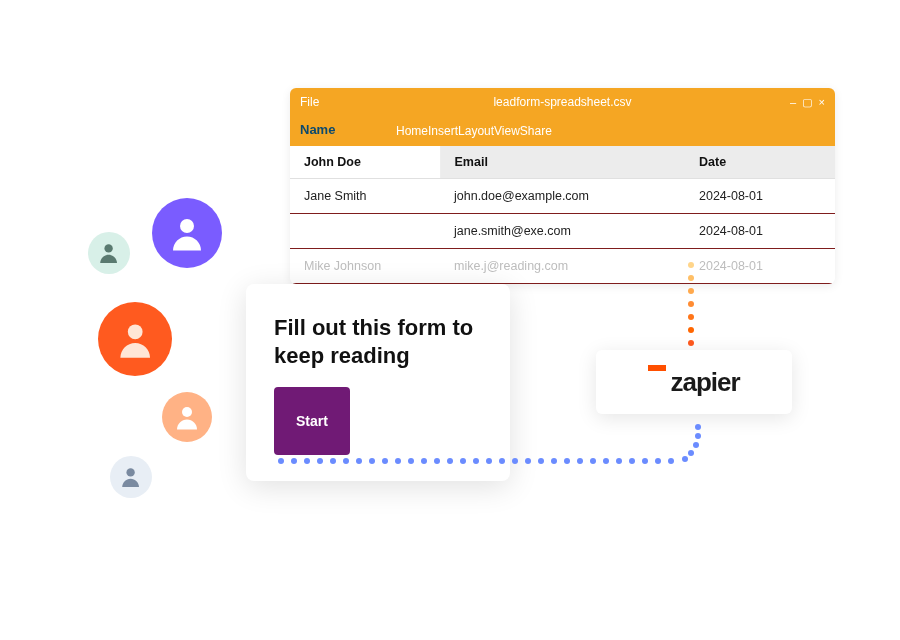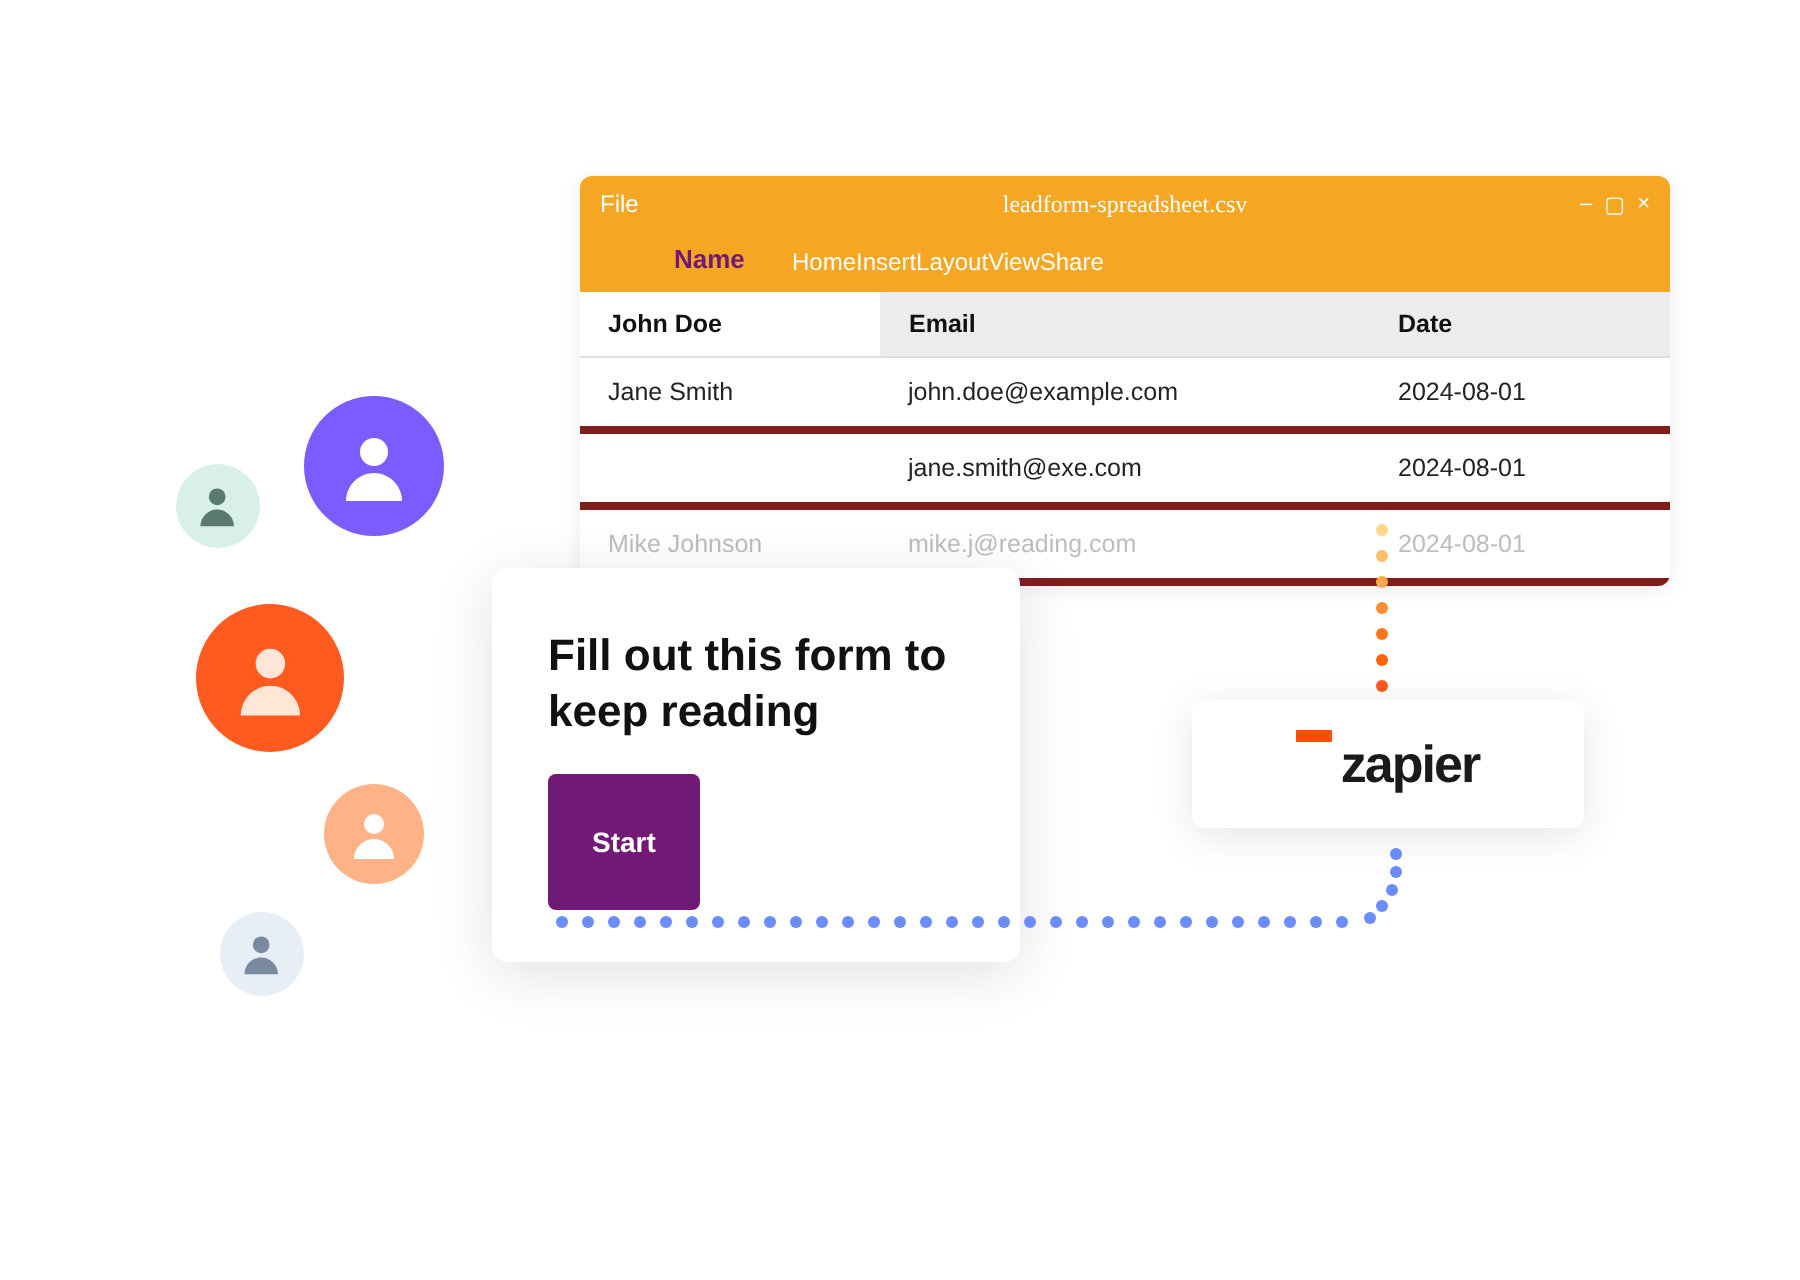--- a/index.html
+++ b/index.html
@@ -26,55 +26,54 @@
   .sheet-titlebar {
     background: #f5a623;
     color: #fff;
     height: 28px;
     display: flex;
     align-items: center;
     justify-content: space-between;
     padding: 0 10px;
     font-size: 12px;
   }
-  .sheet-titlebar .center { position:absolute; left:0; right:0; text-align:center; pointer-events:none;font-family:Liberation Serif, serif; }
+  .sheet-titlebar .center { position:absolute; left:0; right:0; text-align:center; pointer-events:none; }
   .window-ctrls { display:flex; gap:6px; align-items:center; font-size:11px; }
   .sheet-menubar {
     background: #f5a623;
     color: #fff;
     height: 30px;
     display: flex;
     align-items: center;
     padding: 0 16px;
     font-size: 12px;
     gap: 60px;
     position: relative;
   }
   .sheet-menubar .name-label {
     font-weight: 700;
-    color: #701a75;
+    color: #0c4a6e;
     position: absolute;
     left: 10px;
     top: 6px;
     font-size: 13px;
-    margin-left: 37px;
   }
   .menu-items { display:flex; margin-left:90px; }
   .sheet-table { width:100%; border-collapse: collapse; font-size: 12.5px; }
   .sheet-table th {
     background: #ececec;
     text-align: left;
     font-weight: 700;
     padding: 9px 14px;
     color: #111;
     border-bottom: 1px solid #e0e0e0;
   }
   .sheet-table td {
     padding: 10px 14px;
-    border-bottom: 4px solid #7f1d1d;
+    border-bottom: 1px solid #7f1d1d;
     color: #222;
   }
   .sheet-table tr.faded td { color: #bdbdbd; }
   .col-name { width: 150px; }
   .col-email { width: 245px; }
   .col-date { width: 150px; }
 
   
   .form-card {
     position: absolute;

